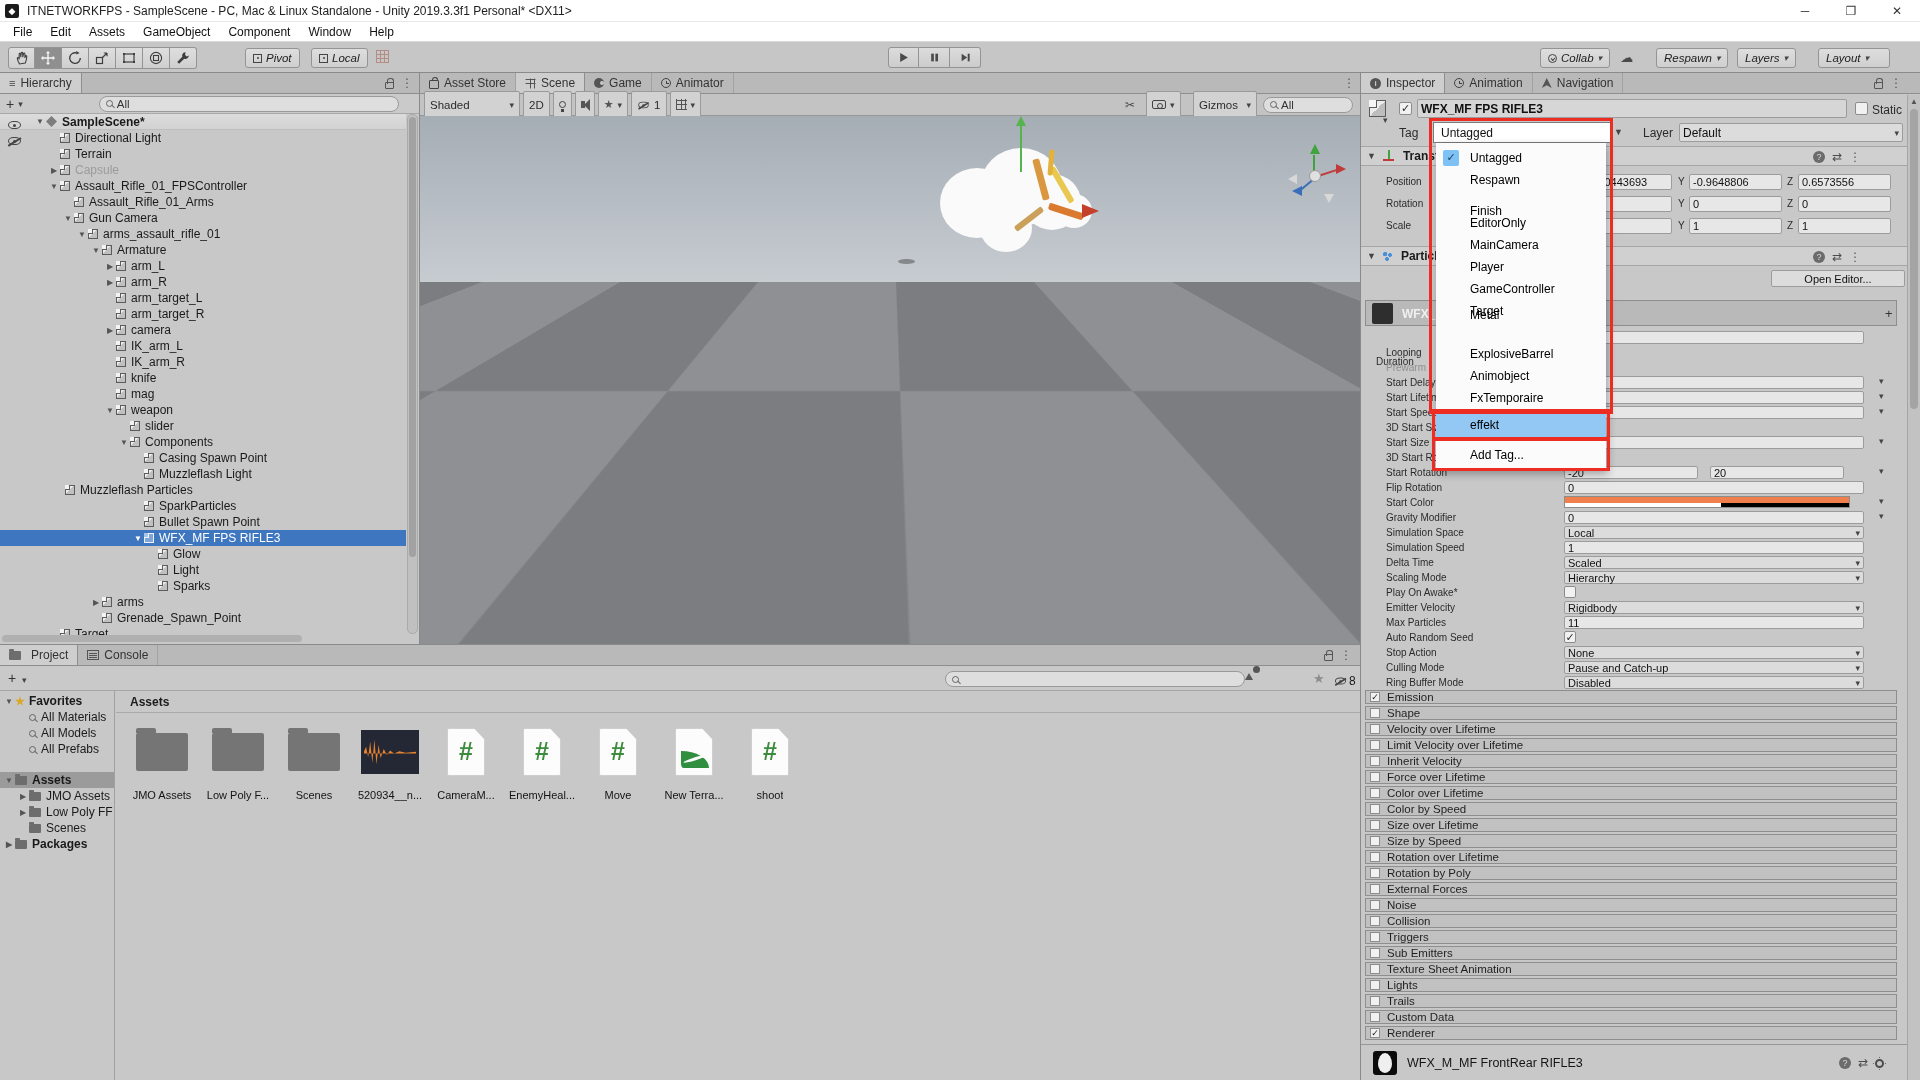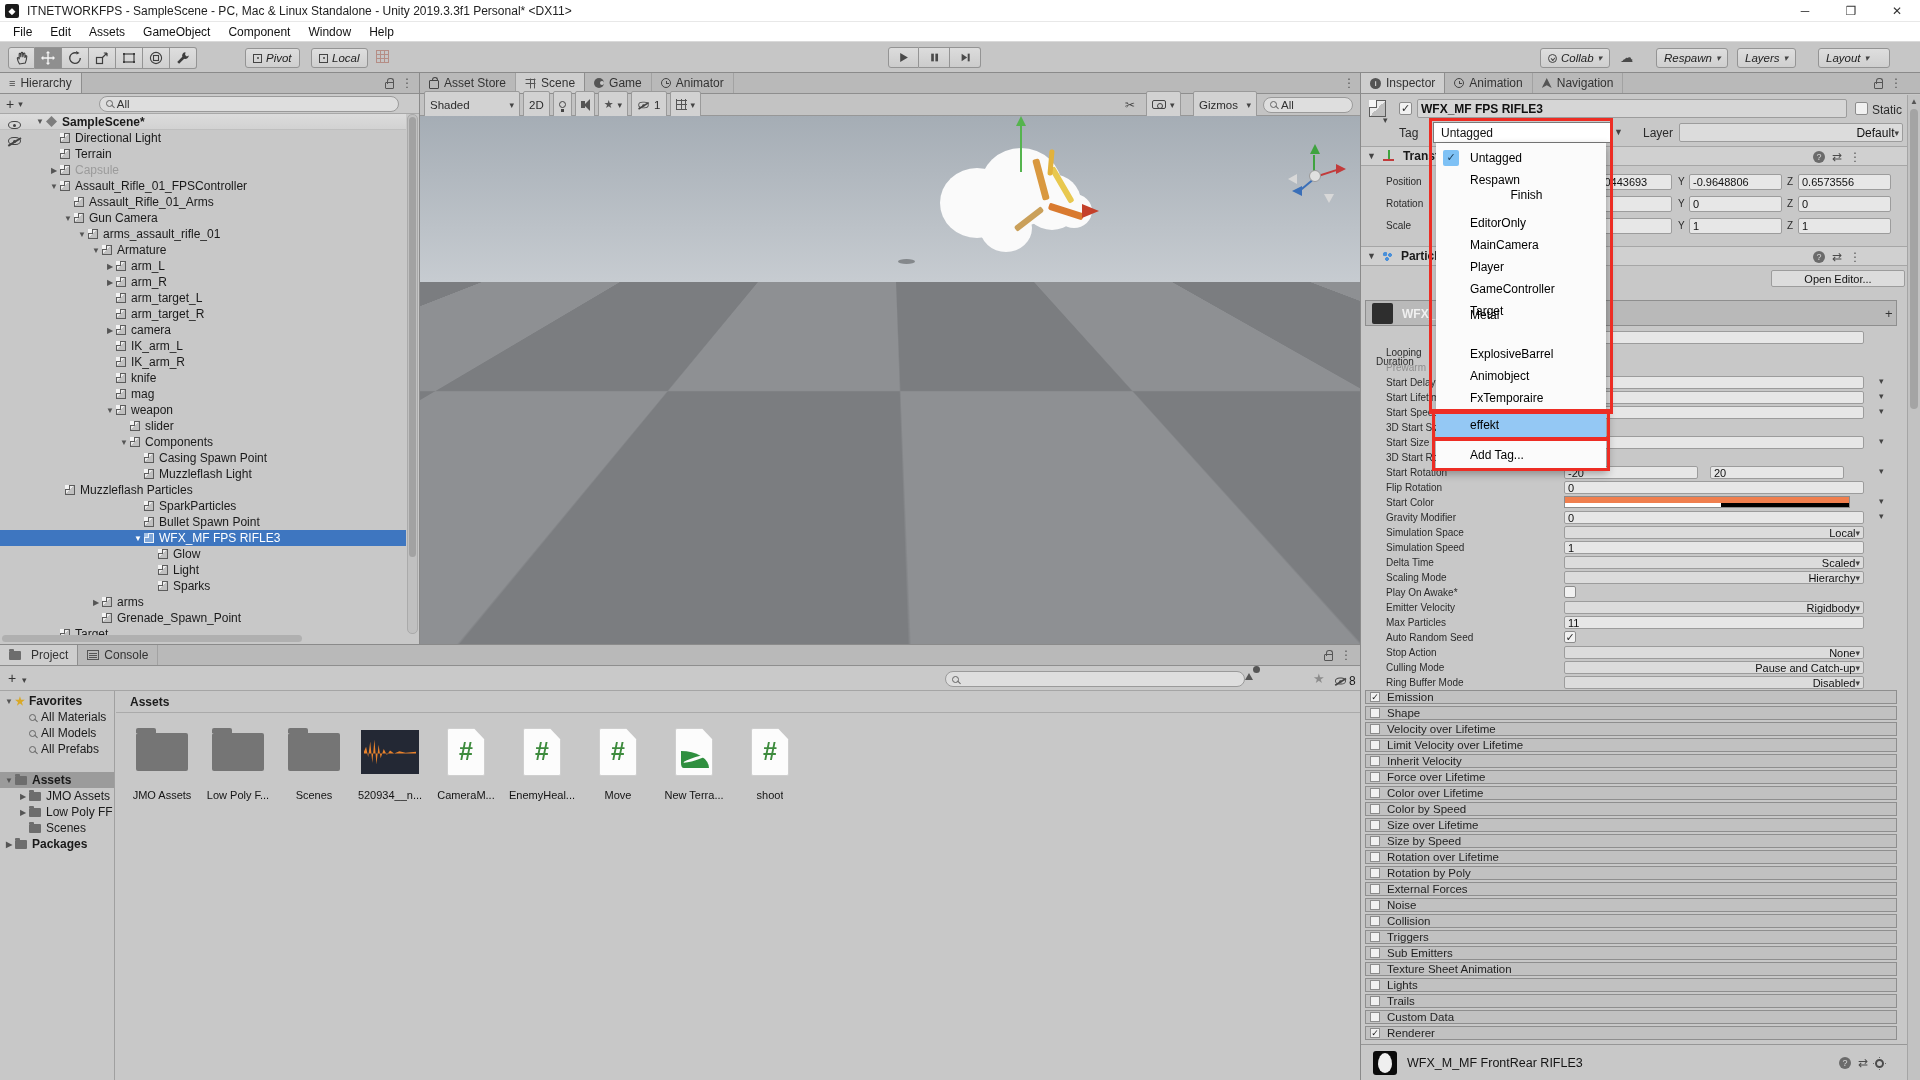--- a/index.html
+++ b/index.html
@@ -98,21 +98,21 @@
   .prowp{position:absolute;left:7px;right:7px;height:16px;display:flex;align-items:center;}
   .prowp .lab{width:105px;color:#161616;}
   .pinput{width:110px;height:14px;background:#f2f2f2;border:1px solid #808080;border-radius:2px;padding:0 3px;font-size:11px;line-height:12px;color:#111;}
   .pdrop{width:110px;height:15px;background:#dadada;border:1px solid #808080;border-radius:2px;padding:0 3px;display:flex;align-items:center;justify-content:space-between;color:#111;}
   .pchk{width:12px;height:12px;background:#f4f4f4;border:1px solid #767676;border-radius:2px;margin-right:7px;text-align:center;line-height:11px;font-size:10px;color:#222;}
 
   
   .insp{left:1360px;top:73px;width:560px;height:1007px;border-left:1px solid #8a8a8a;}
   .ilabel{position:absolute;font-size:10px;color:#2b2b2b;white-space:nowrap;}
   .ifield{position:absolute;background:#e7e7e7;border:1px solid #9c9c9c;border-radius:2px;font-size:11px;color:#111;padding:0 3px;display:flex;align-items:center;}
-  .enum{background:#dcdcdc;justify-content:flex-end;}
+  .enum{background:#dcdcdc;justify-content:space-between;}
   .comphdr{position:absolute;left:0;right:13px;height:20px;background:#d0d0d0;border-top:1px solid #a6a6a6;border-bottom:1px solid #a6a6a6;display:flex;align-items:center;}
   .hicons{position:absolute;display:flex;gap:7px;align-items:center;color:#4c4c4c;}
   .qicon{width:12px;height:12px;border-radius:50%;background:#6b6b6b;color:#d8d8d8;font-size:9px;line-height:12px;text-align:center;}
   .preseti{font-size:12px;color:#4c4c4c;}
   .chkbox{position:absolute;width:13px;height:13px;background:#f1f1f1;border:1px solid #8c8c8c;border-radius:2px;text-align:center;line-height:11px;font-size:11px;color:#2b2b2b;}
   .mstrip{height:14px;margin-bottom:2px;background:#c1c1c1;border:1px solid #8e8e8e;display:flex;align-items:center;width:532px;}
   .mstrip .mchk{width:10px;height:10px;background:#f1f1f1;border:1px solid #8c8c8c;margin:0 7px 0 4px;font-size:9px;line-height:9px;text-align:center;color:#222;}
   .mstrip .mlab{font-size:11.5px;color:#1f1f1f;}
   .axisi{position:relative;width:13px;height:13px;display:inline-block;}
   .axisi::before{content:"";position:absolute;left:6px;top:0;width:2px;height:11px;background:#3fa33f;}
@@ -933,21 +933,21 @@
     <div class="ddhead">Untagged</div>
     <div class="ddlist">
         <div class="dditem" style="top: 4px;">
           <span class="chk on">✓</span>
           <span class="dlab">Untagged</span>
         </div>
         <div class="dditem" style="top: 25.8px;">
           <span class="chk"></span>
           <span class="dlab">Respawn</span>
         </div>
-        <div class="dditem" style="top: 37px; flex-direction: column;">
+        <div class="dditem" style="top: 57px;">
           <span class="chk"></span>
           <span class="dlab">Finish</span>
         </div>
         <div class="dditem" style="top: 69.4px;">
           <span class="chk"></span>
           <span class="dlab">EditorOnly</span>
         </div>
         <div class="dditem" style="top: 91.2px;">
           <span class="chk"></span>
           <span class="dlab">MainCamera</span>

